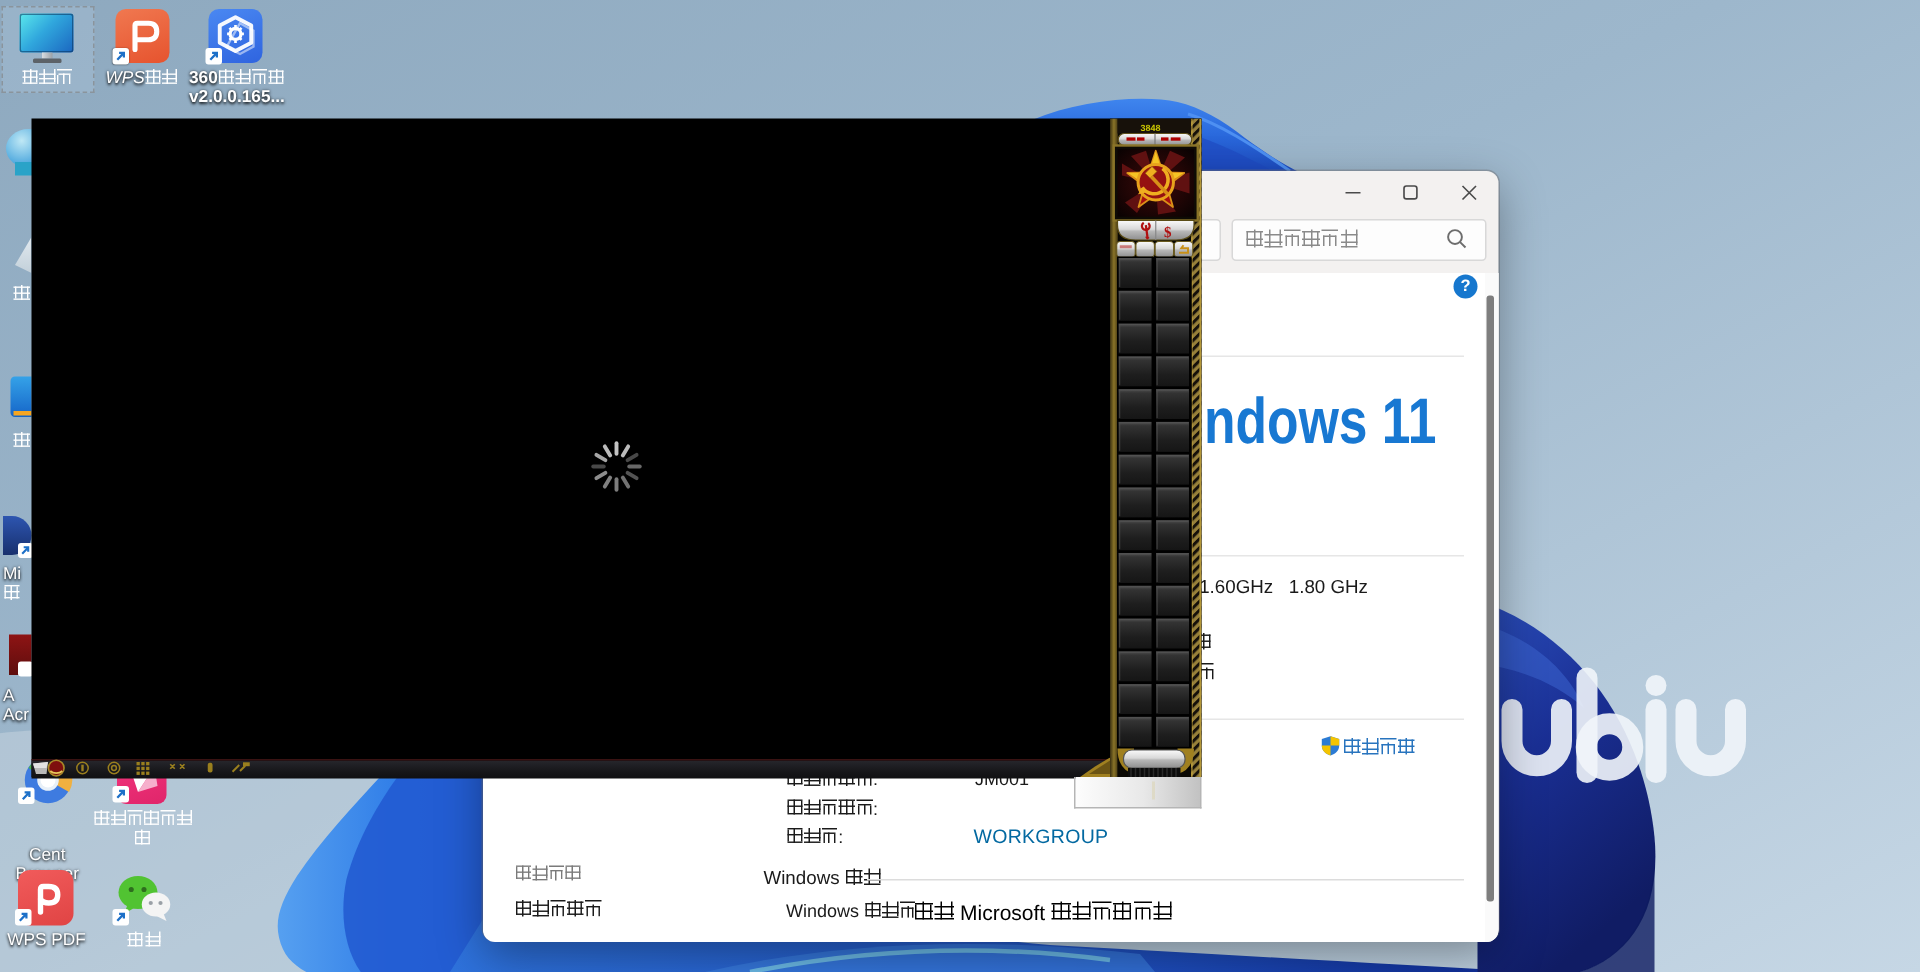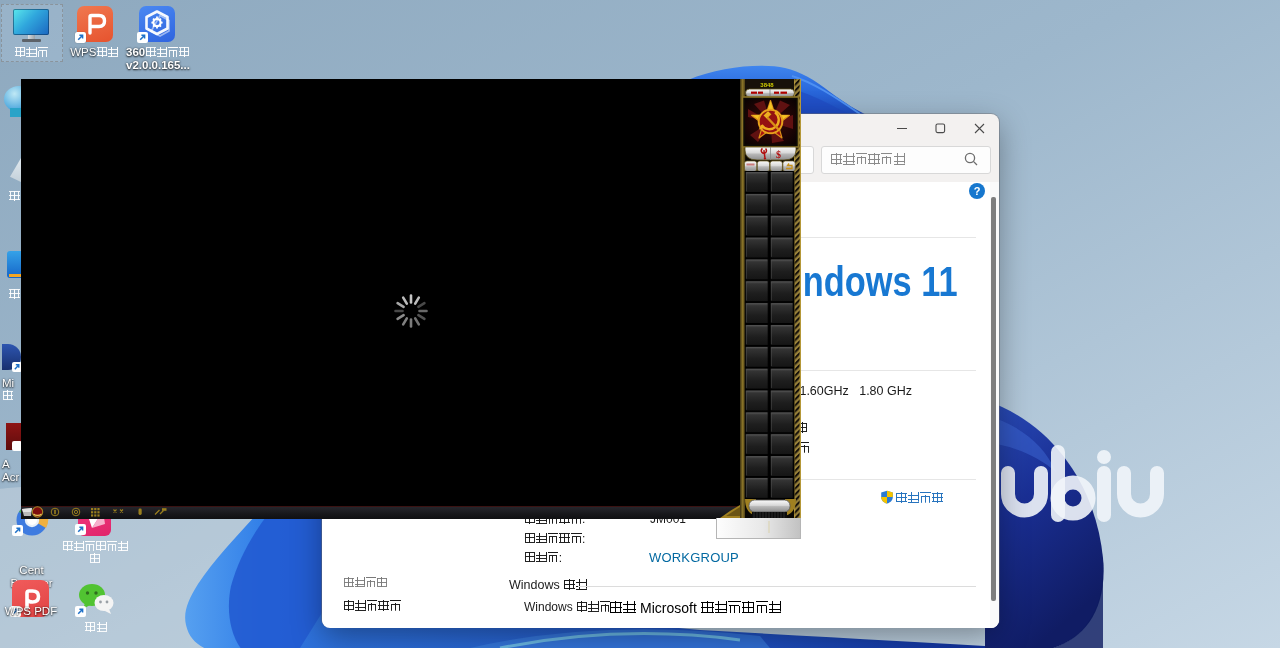--- a/index.html
+++ b/index.html
@@ -93,21 +93,21 @@
 <div class="lbl" style="left:0px;top:46px;width:63px;"><i class="c"></i><i class="c2"></i><i class="c3"></i></div>
 
 <div class="abs" style="left:77px;top:6px;width:36px;height:36px;border-radius:7px;background:linear-gradient(160deg,#F07850,#E6532E);"></div>
 <svg class="abs" style="left:77px;top:6px" width="36" height="36">
     <path d="M13 27 V11 q0-1.5 1.5-1.5 H22 q5.5 0 5.5 5.5 q0 5.5-5.5 5.5 H14" fill="none" stroke="#fff" stroke-width="3.4" stroke-linecap="round" stroke-linejoin="round"></path>
   </svg>
 <div class="abs" style="left:75px;top:31.5px;width:11px;height:11px;background:#fff;border-radius:2px;box-shadow:0 0 1px rgba(0,0,0,.5);"></div>
 <svg class="abs" style="left:75px;top:31.5px" width="11" height="11">
     <path d="M3.2 7.8 L7.4 3.4 M4.4 3.2 h3.2 v3.2" fill="none" stroke="#1D70C8" stroke-width="1.5"></path>
   </svg>
-<div class="lbl" style="left:63px;top:46px;width:63px;">WPS<i class="c"></i><i class="c2"></i></div>
+<div class="lbl" style="left:63px;top:46px;width:63px;font-style:italic;">WPS<i class="c"></i><i class="c2"></i></div>
 
 <div class="abs" style="left:139px;top:6px;width:36px;height:36px;border-radius:7px;background:linear-gradient(160deg,#4A88F2,#2F64DF);"></div>
 <svg class="abs" style="left:139px;top:6px" width="36" height="36">
   <polygon points="18,5.5 28.5,11 28.5,22.5 18,28 7.5,22.5 7.5,11" fill="none" stroke="#fff" stroke-width="2.6" stroke-linejoin="round" opacity=".95"></polygon>
   <polygon points="21,9.5 30,14.5 30,25 21,30 12,25.5" fill="none" stroke="#fff" stroke-width="1.6" opacity=".5"></polygon>
   <circle cx="18" cy="16.6" r="3.6" fill="none" stroke="#fff" stroke-width="2.2"></circle>
   <g stroke="#fff" stroke-width="1.8">
       <line x1="18" y1="10.6" x2="18" y2="12.4"></line>
       <line x1="18" y1="20.8" x2="18" y2="22.6"></line>
       <line x1="12.4" y1="16.6" x2="14.2" y2="16.6"></line>
@@ -168,21 +168,21 @@
 <div class="lbl" style="left:62px;top:540px;width:66px;"><i class="c"></i><i class="c2"></i><i class="c3"></i><i class="c"></i><i class="c3"></i><i class="c2"></i><br><i class="c"></i></div>
 
 <div class="abs" style="left:12px;top:580px;width:37px;height:37px;border-radius:8px;background:linear-gradient(160deg,#F15B5B,#E04444);"></div>
 <svg class="abs" style="left:12px;top:580px" width="37" height="37">
     <path d="M15 28 V13 q0-2 2-2 h3.5 q6 0 6 5.5 q0 5.5-6 5.5 q-4 0-5.5-2.5" fill="none" stroke="#fff" stroke-width="3.6" stroke-linecap="round" stroke-linejoin="round"></path>
   </svg>
 <div class="abs" style="left:10px;top:606px;width:11px;height:11px;background:#fff;border-radius:2px;"></div>
 <svg class="abs" style="left:10px;top:606px" width="11" height="11">
     <path d="M3.2 7.8 L7.4 3.4 M4.4 3.2 h3.2 v3.2" fill="none" stroke="#1D70C8" stroke-width="1.5"></path>
   </svg>
-<div class="lbl" style="left:0px;top:605px;width:62px;">WPS PDF</div>
+<div class="lbl" style="left:0px;top:621px;width:62px;">WPS PDF</div>
 
 <svg class="abs" style="left:78px;top:583px" width="36" height="32">
   <ellipse cx="14" cy="12" rx="13" ry="11" fill="#51C332"></ellipse>
   <path d="M7 20 L5 26 L12 22 Z" fill="#51C332"></path>
   <circle cx="9.5" cy="10" r="1.7" fill="#2E6E1E"></circle>
     <circle cx="18" cy="10" r="1.7" fill="#2E6E1E"></circle>
   <ellipse cx="26" cy="20" rx="9.5" ry="8" fill="#F4F4F4"></ellipse>
   <path d="M31 26 L33 31 L26 27.5 Z" fill="#F4F4F4"></path>
   <circle cx="22.5" cy="19" r="1.4" fill="#9aa0a6"></circle>
     <circle cx="29" cy="19" r="1.4" fill="#9aa0a6"></circle>

